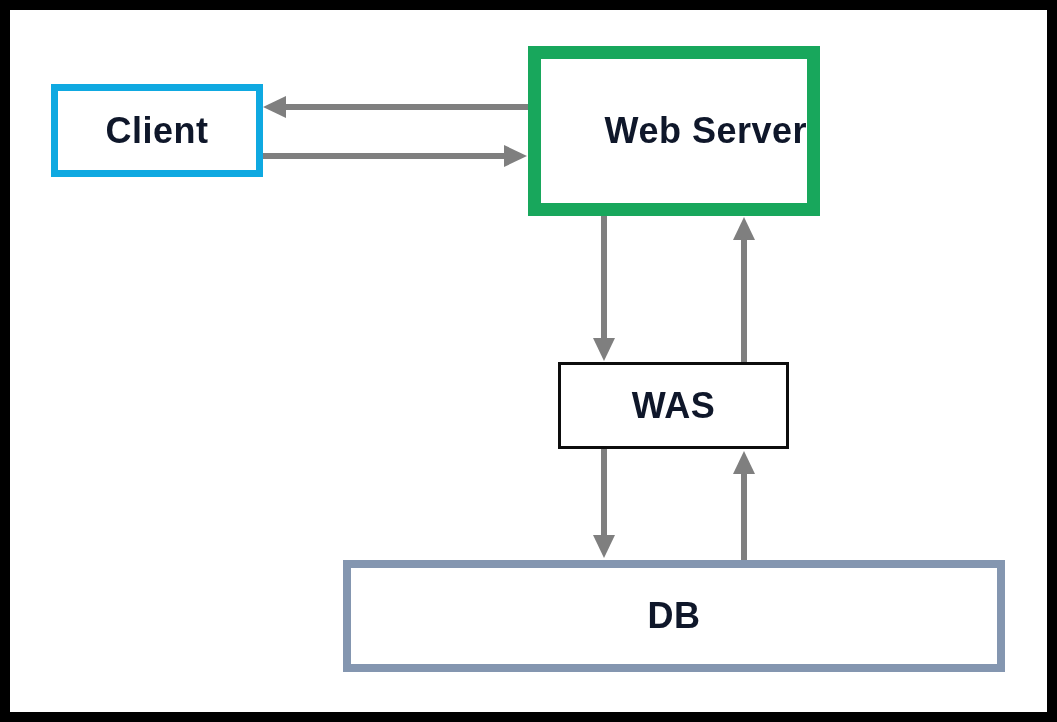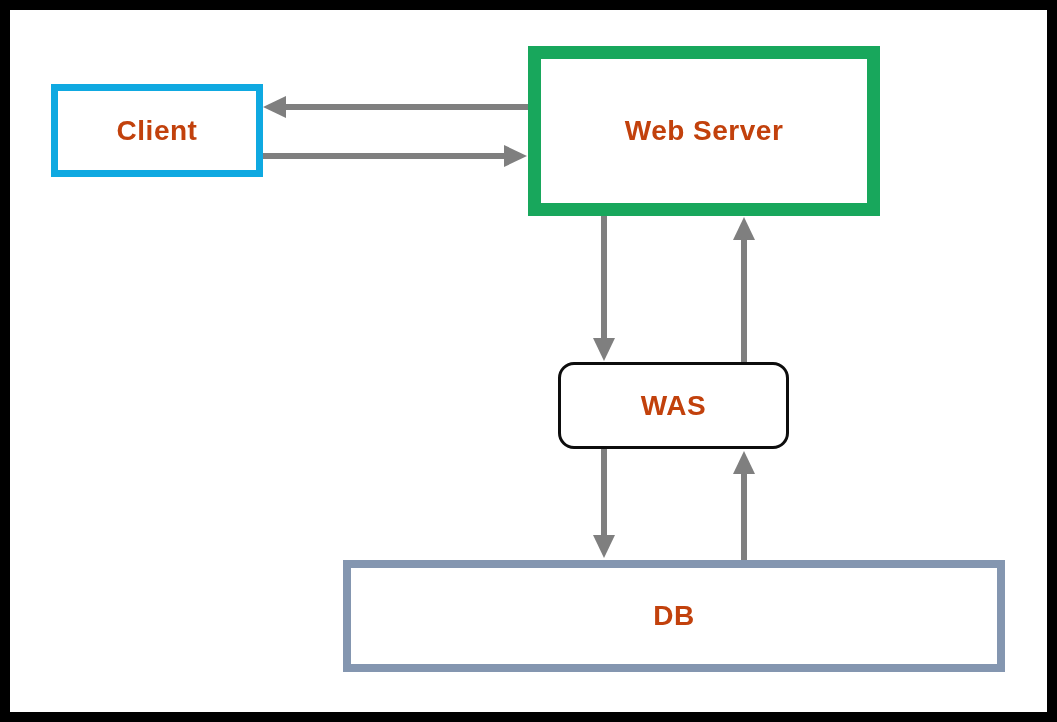--- a/index.html
+++ b/index.html
@@ -27,34 +27,35 @@
     position: absolute;
     box-sizing: border-box;
     display: flex;
     align-items: center;
     justify-content: center;
     background: #ffffff;
     z-index: 2;
   }
   .node-label {
     font-weight: bold;
-    font-size: 28px;
-    color: #c2410c;
+    font-size: 36px;
+    color: #0f172a;
     letter-spacing: 0.5px;
     white-space: nowrap;
   }
   .node-client {
     left: 51px;  top: 84px;
     width: 212px; height: 93px;
     border: 7px solid #0fa9e1;
   }
   .node-webserver {
     left: 528px; top: 46px;
-    width: 352px; height: 170px;
+    width: 292px; height: 170px;
     border: 13px solid #18a75c;
+    justify-content: flex-end;
   }
   .node-was {
     left: 558px; top: 362px;
     width: 231px; height: 87px;
     border: 3px solid #0d0d0d;
   }
   .node-db {
     left: 343px; top: 560px;
     width: 662px; height: 112px;
     border: 8px solid #8496b0;
@@ -108,21 +109,21 @@
   </svg>
 
   <div class="node node-client" data-bind-style="borderColor:diagram.nodes.client.border_color" style="border-color: rgb(15, 169, 225);">
     <span class="node-label" data-bind="diagram.nodes.client.label">Client</span>
   </div>
 
   <div class="node node-webserver" data-bind-style="borderColor:diagram.nodes.web_server.border_color" style="border-color: rgb(24, 167, 92);">
     <span class="node-label" data-bind="diagram.nodes.web_server.label">Web Server</span>
   </div>
 
-  <div class="node node-was" data-bind-style="borderColor:diagram.nodes.was.border_color" style="border-color: rgb(13, 13, 13); border-radius: 16px;">
+  <div class="node node-was" data-bind-style="borderColor:diagram.nodes.was.border_color" style="border-color: rgb(13, 13, 13);">
     <span class="node-label" data-bind="diagram.nodes.was.label">WAS</span>
   </div>
 
   <div class="node node-db" data-bind-style="borderColor:diagram.nodes.db.border_color" style="border-color: rgb(132, 150, 176);">
     <span class="node-label" data-bind="diagram.nodes.db.label">DB</span>
   </div>
 
   <div class="outer-border" data-bind-style="borderColor:diagram.outer_border_color" style="border-color: rgb(0, 0, 0);"></div>
 
 </div>

